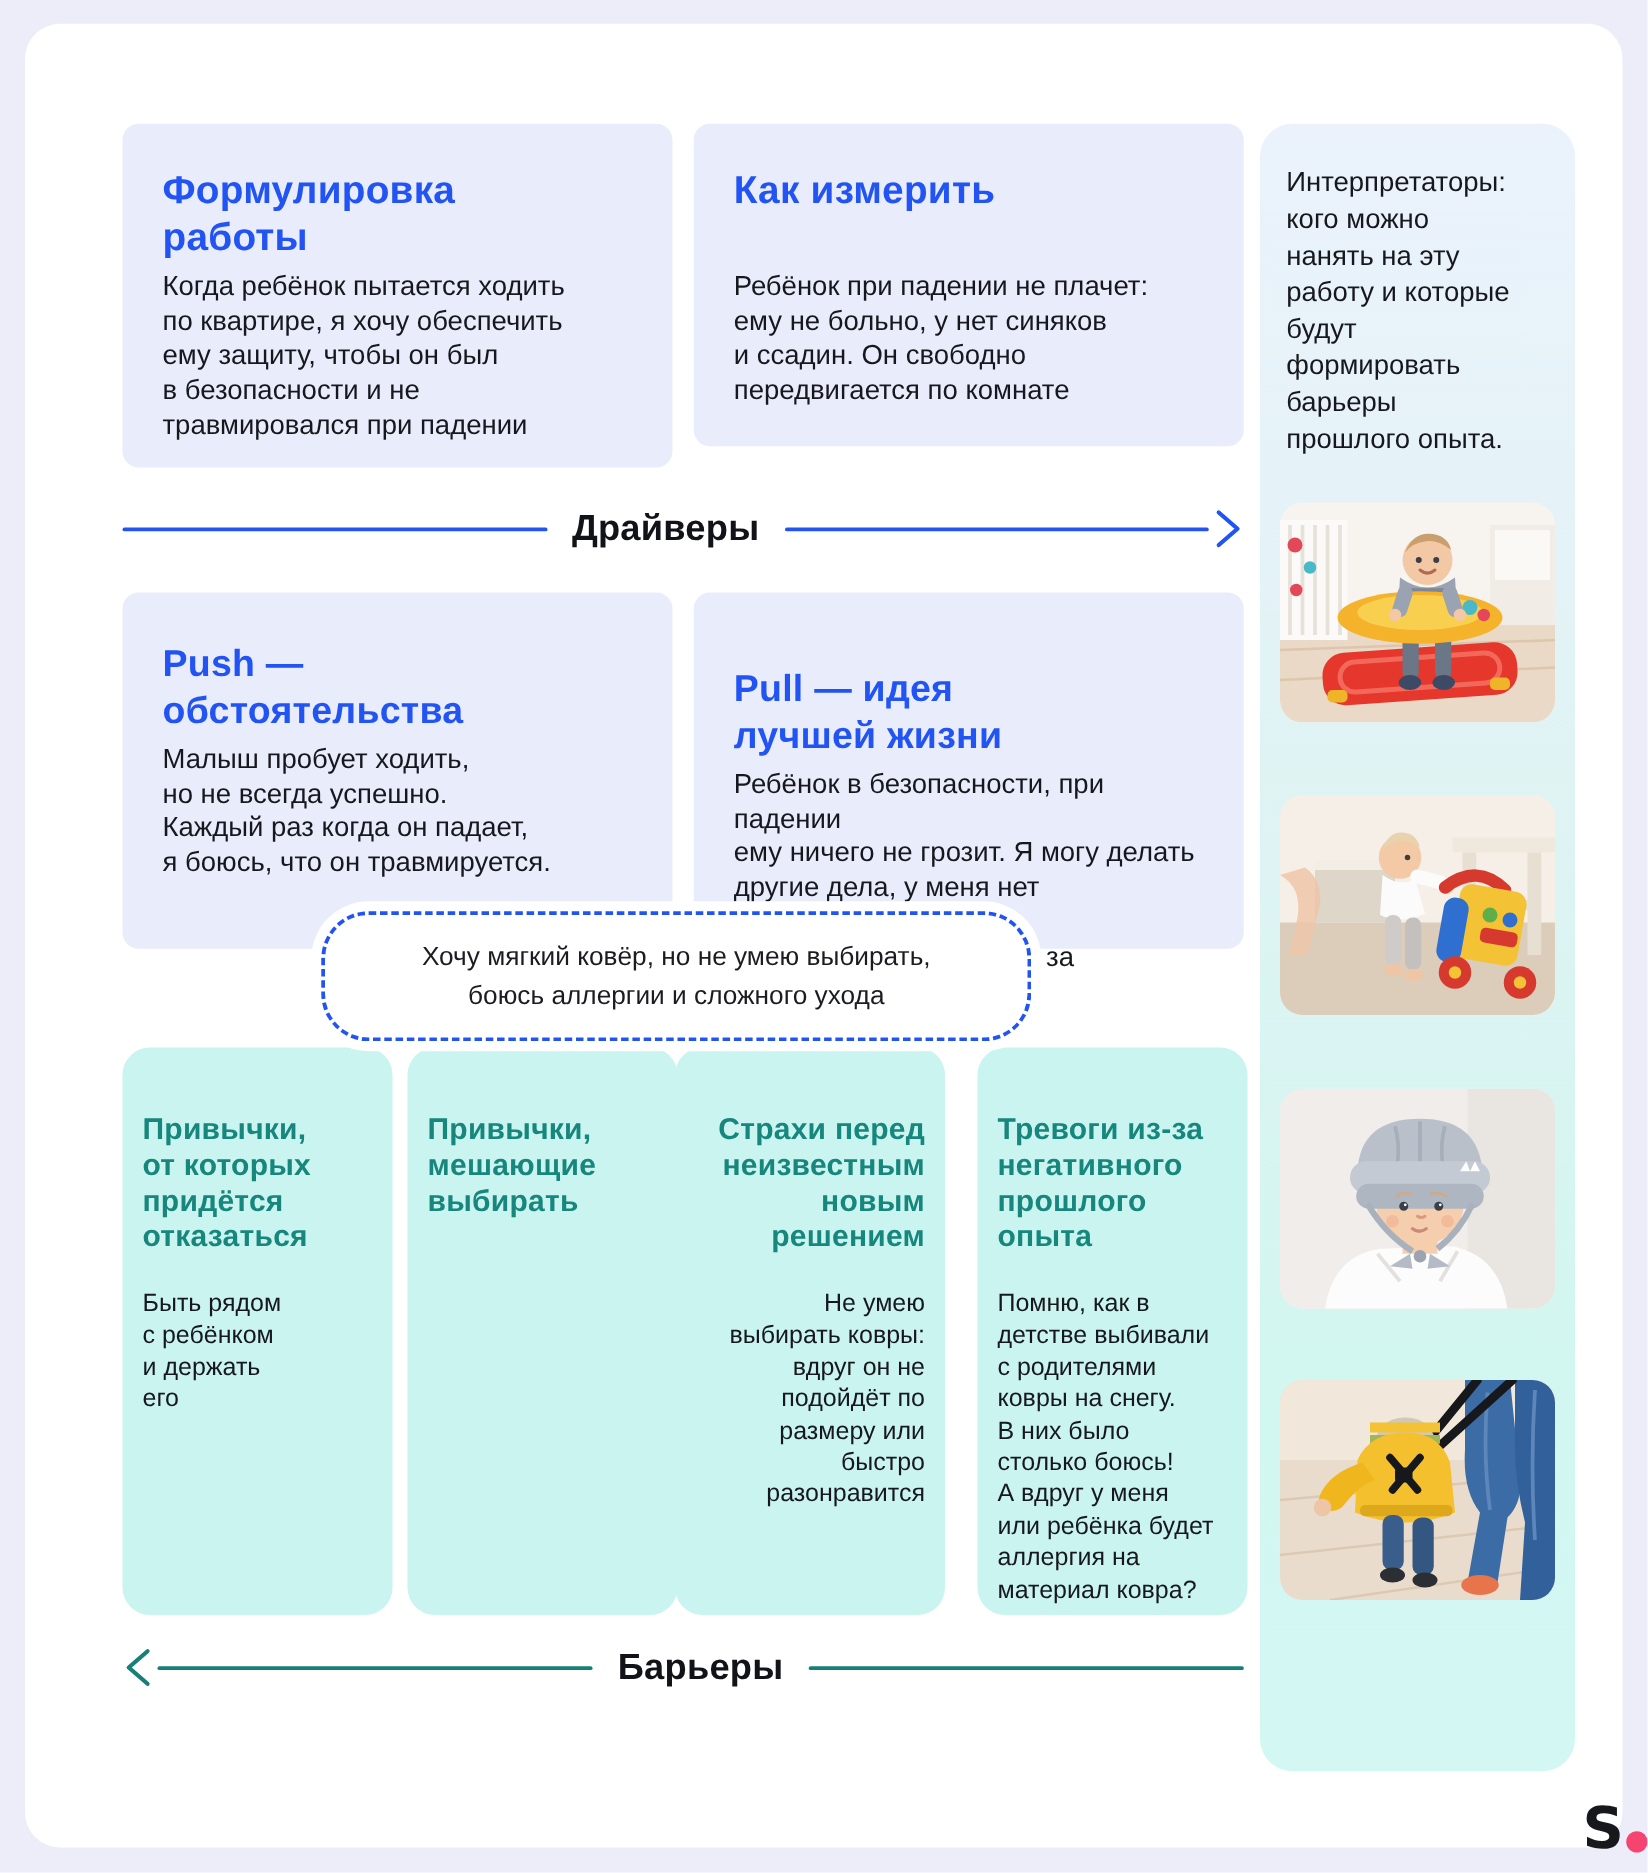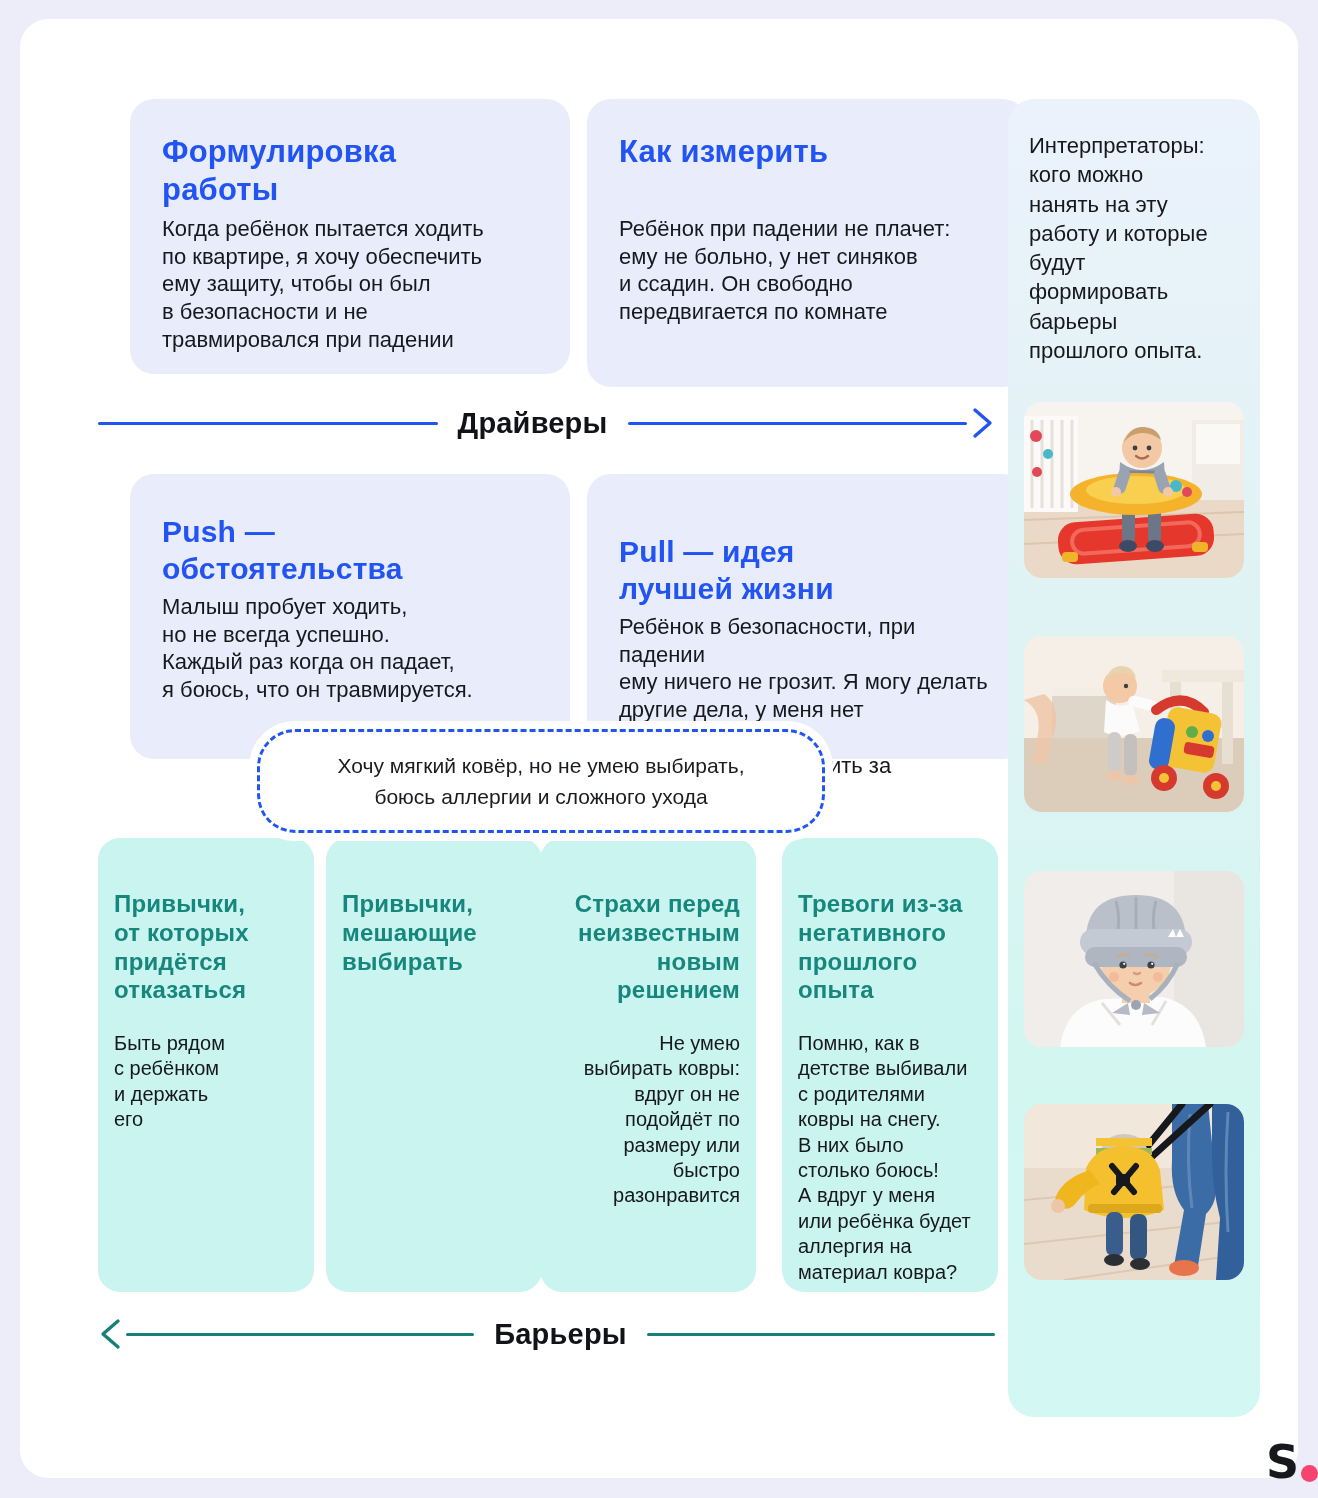--- a/index.html
+++ b/index.html
@@ -10,44 +10,43 @@
     color:#191a1e;
     position:relative;
     overflow:hidden;
   }
   .main-card {
     position:absolute; left:20px; top:19px; width:1278px; height:1459px;
     background:#ffffff; border-radius:28px;
   }
   
   .lav-card {
-    position:absolute; background:#e9ecfb; border-radius:24px;
+    position:absolute; background:#e9ecfb; border-radius:13px;
     padding:34px 34px 30px 32px;
-    margin-left:32px;
   }
   .mint-card {
     position:absolute; background:#c9f4ef; border-radius:22px;
     padding:28px 16px 24px 16px; width:216px; top:819px; height:454px;
   }
   .card-title {
     color:#2254f4; font-weight:800; font-size:31px; line-height:1.22;
     white-space:pre-line; letter-spacing:.2px;
   }
   .card-body {
     font-size:22px; line-height:1.26; white-space:pre-line; color:#17181d;
   }
   .title-box-top { min-height:82px; }
   .title-box-driver { min-height:79px; }
   .mint-card .card-title { color:#17867d; font-size:24px; line-height:1.2; }
   .mint-card .title-box { min-height:141px;margin-top:24px; }
   .mint-card .card-body { font-size:20px; line-height:1.27; }
 
   
   .card-job     { left:78px;  top:80px;  width:440px; height:275px; }
-  .card-measure { left:535px; top:80px;  width:440px; height:288px; }
+  .card-measure { left:535px; top:80px;  width:440px; height:258px; }
   .card-push    { left:78px;  top:455px; width:440px; height:285px; }
   .card-pull    { left:535px; top:455px; width:440px; height:285px; }
   .mint-1 { left:78px; }
   .mint-2 { left:306px; }
   .mint-3 { left:520px;text-align:right; }
   .mint-4 { left:762px; }
 
   
   .arrow-row {
     position:absolute; left:78px; width:897px; height:36px;

